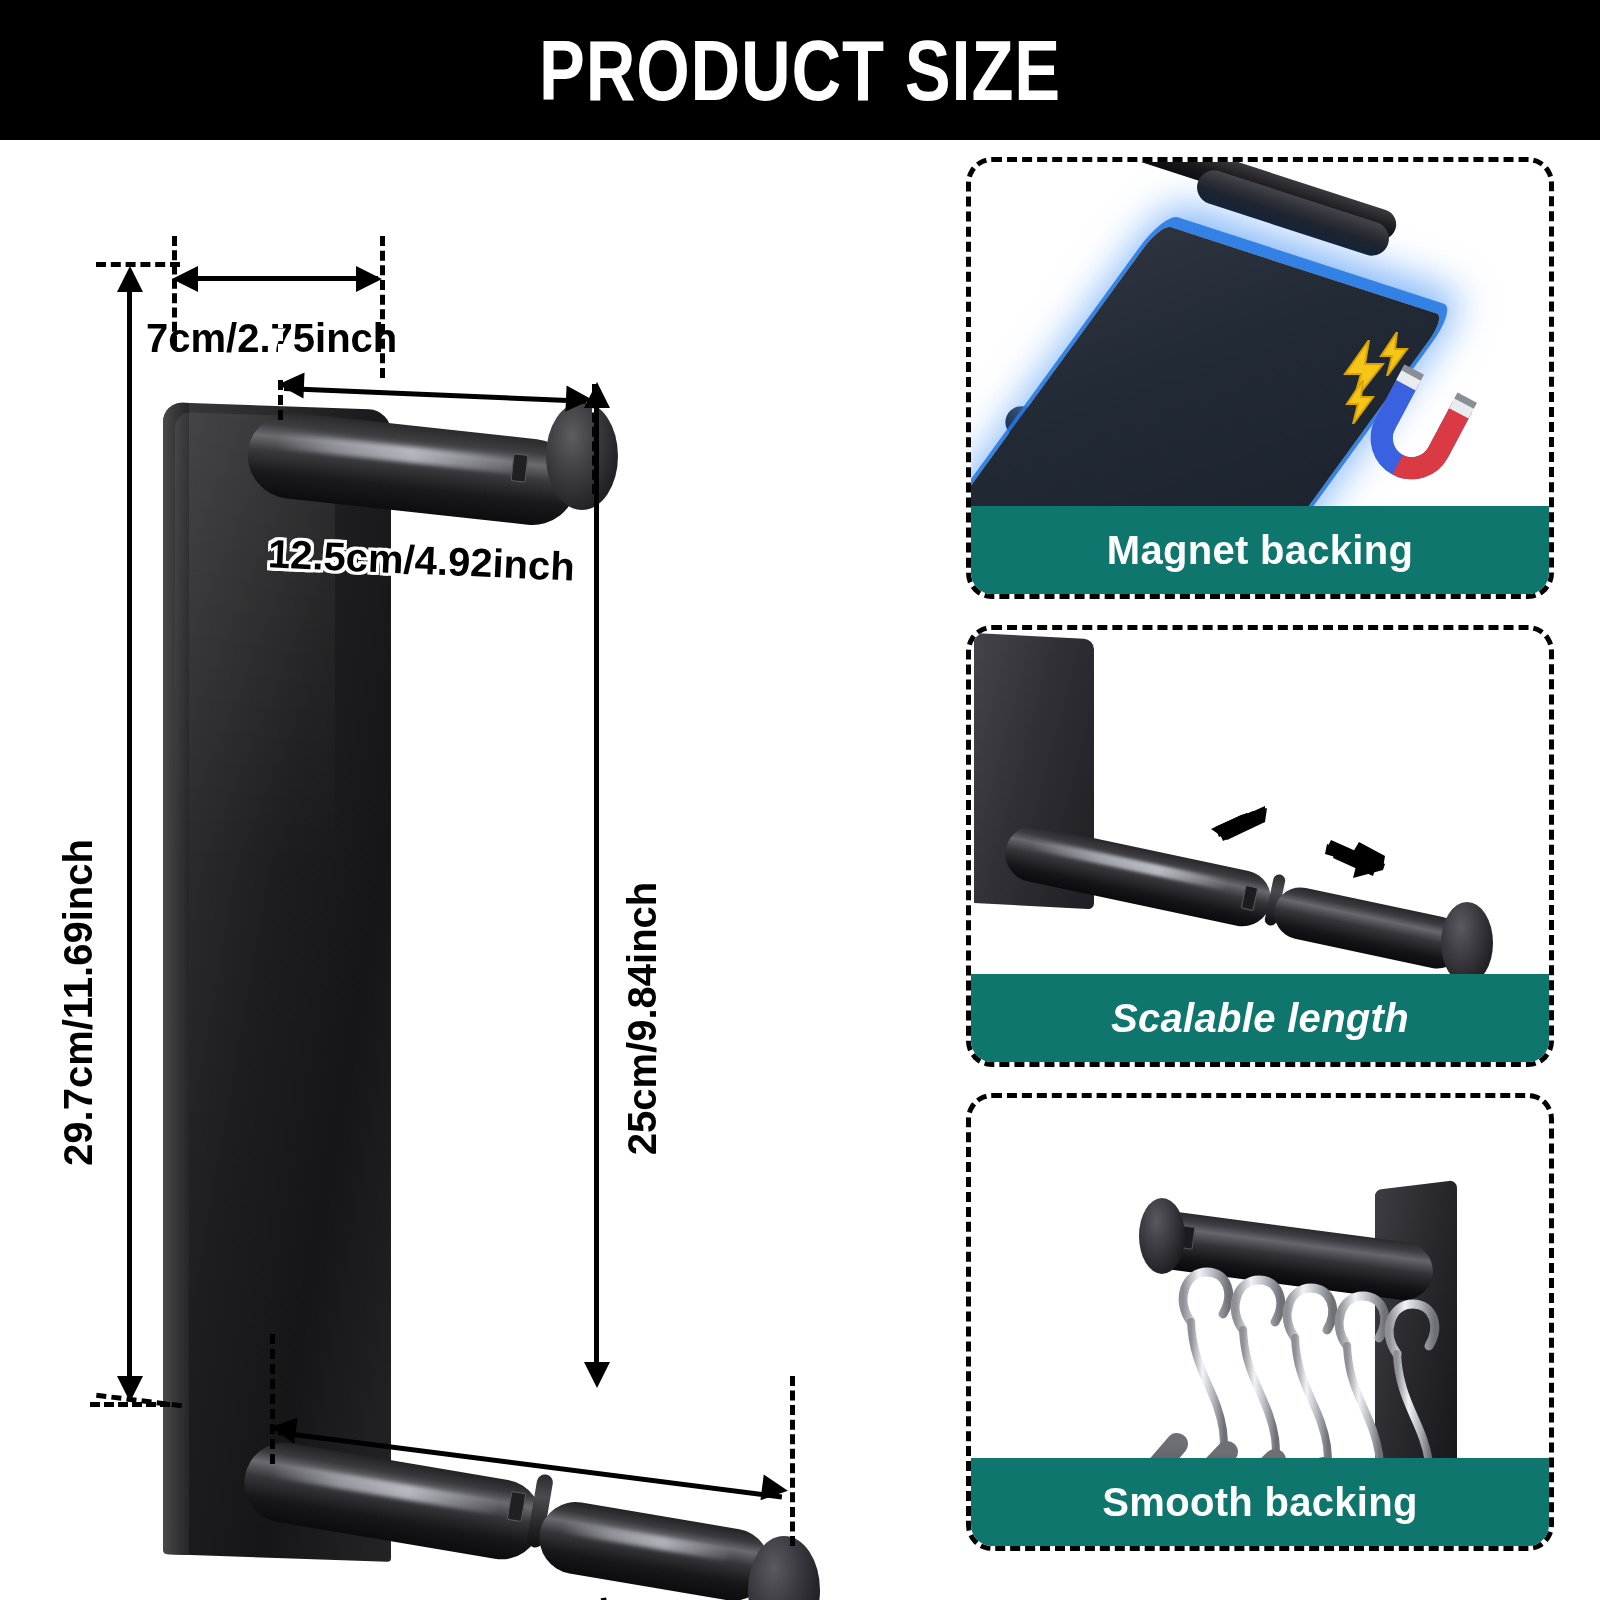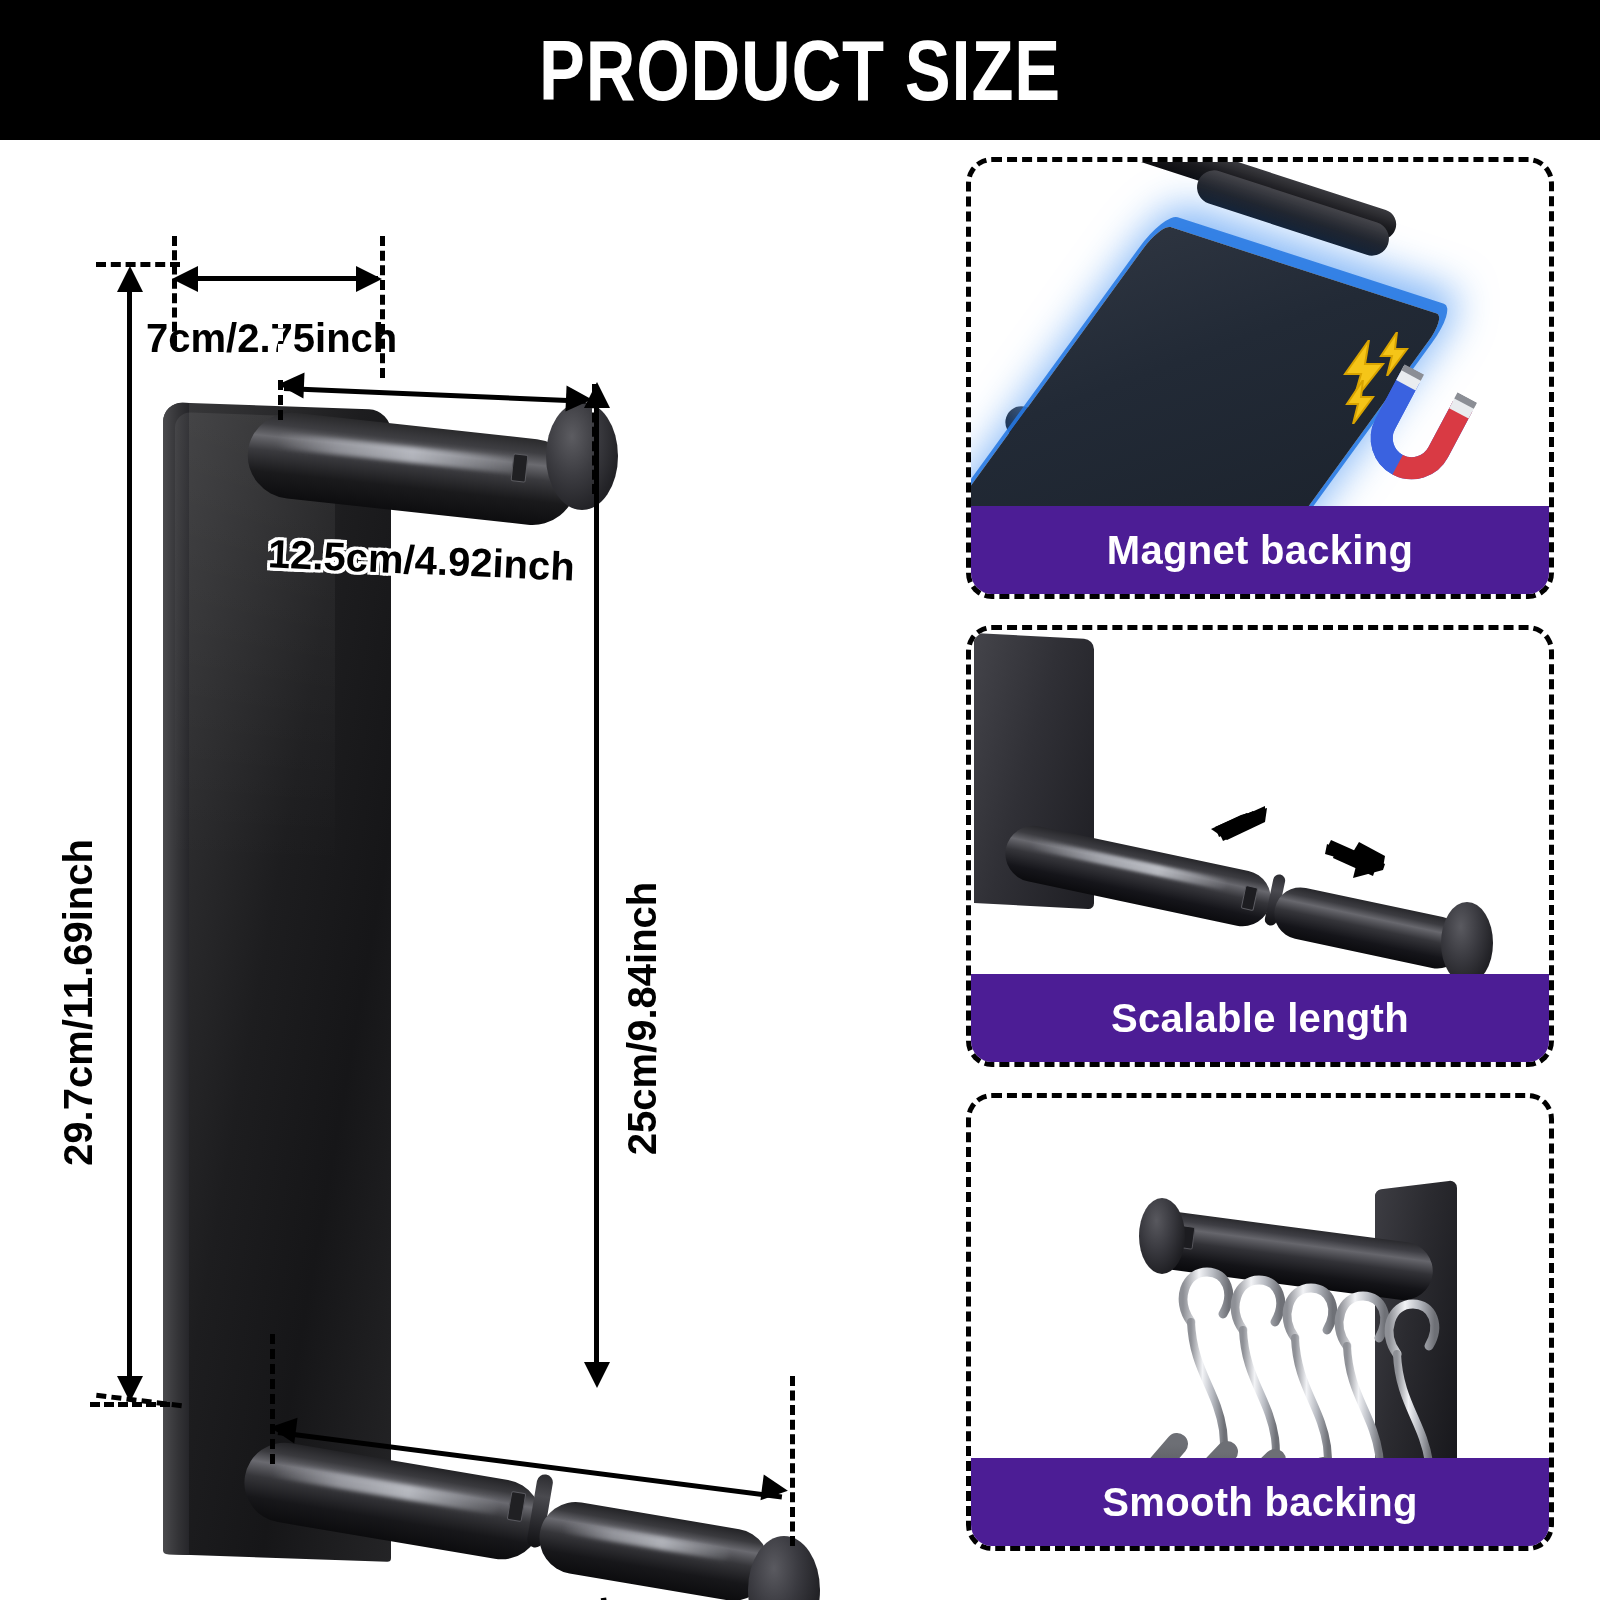--- a/index.html
+++ b/index.html
@@ -86,24 +86,24 @@
         -3px -3px 0 #fff, 3px -3px 0 #fff, -3px 3px 0 #fff, 3px 3px 0 #fff,
         -3px 0 0 #fff, 3px 0 0 #fff, 0 -3px 0 #fff, 0 3px 0 #fff;}
   .lbl-297{font-size:40px;left:-85px;top:840px;transform:rotate(-90deg);transform-origin:center;}
   .lbl-25{font-size:40px;left:506px;top:856px;transform:rotate(-90deg);transform-origin:center;}
   .lbl-20{font-size:40px;left:350px;top:1484px;transform:rotate(-7.5deg);transform-origin:left top;}
 
   
   .panel{position:absolute;left:966px;width:578px;
       border:5px dashed #000;border-radius:26px;background:#fff;overflow:hidden;}
   #panel1{top:157px;height:432px;}
-  #panel2{top:625px;height:432px;}
+  #panel2{top:625px;height:432px;font-style:italic;}
   #panel3{top:1093px;height:448px;}
   .panel-art{position:absolute;left:0;top:0;right:0;bottom:0;}
-  .caption{position:absolute;left:0;right:0;bottom:0;height:88px;background:#4c1d95;
+  .caption{position:absolute;left:0;right:0;bottom:0;height:88px;background:#0f766e;
       display:flex;align-items:center;justify-content:center;
       color:#fff;font-size:40px;font-weight:bold;letter-spacing:.3px;
       font-family:"Liberation Sans","DejaVu Sans",sans-serif;}
 
   
   .p1-rod-top{position:absolute;left:122px;top:4px;width:310px;height:30px;border-radius:16px;
       background:linear-gradient(180deg,#3a3a3f,#1b1b1e 55%,#0d0d10);transform:rotate(18deg);}
   .p1-rod-top2{position:absolute;left:222px;top:34px;width:200px;height:34px;border-radius:18px;
       background:linear-gradient(180deg,#46464b,#222226 55%,#101013);transform:rotate(18deg);}
   .p1-rod-bot{position:absolute;left:30px;top:272px;width:212px;height:32px;border-radius:17px;

